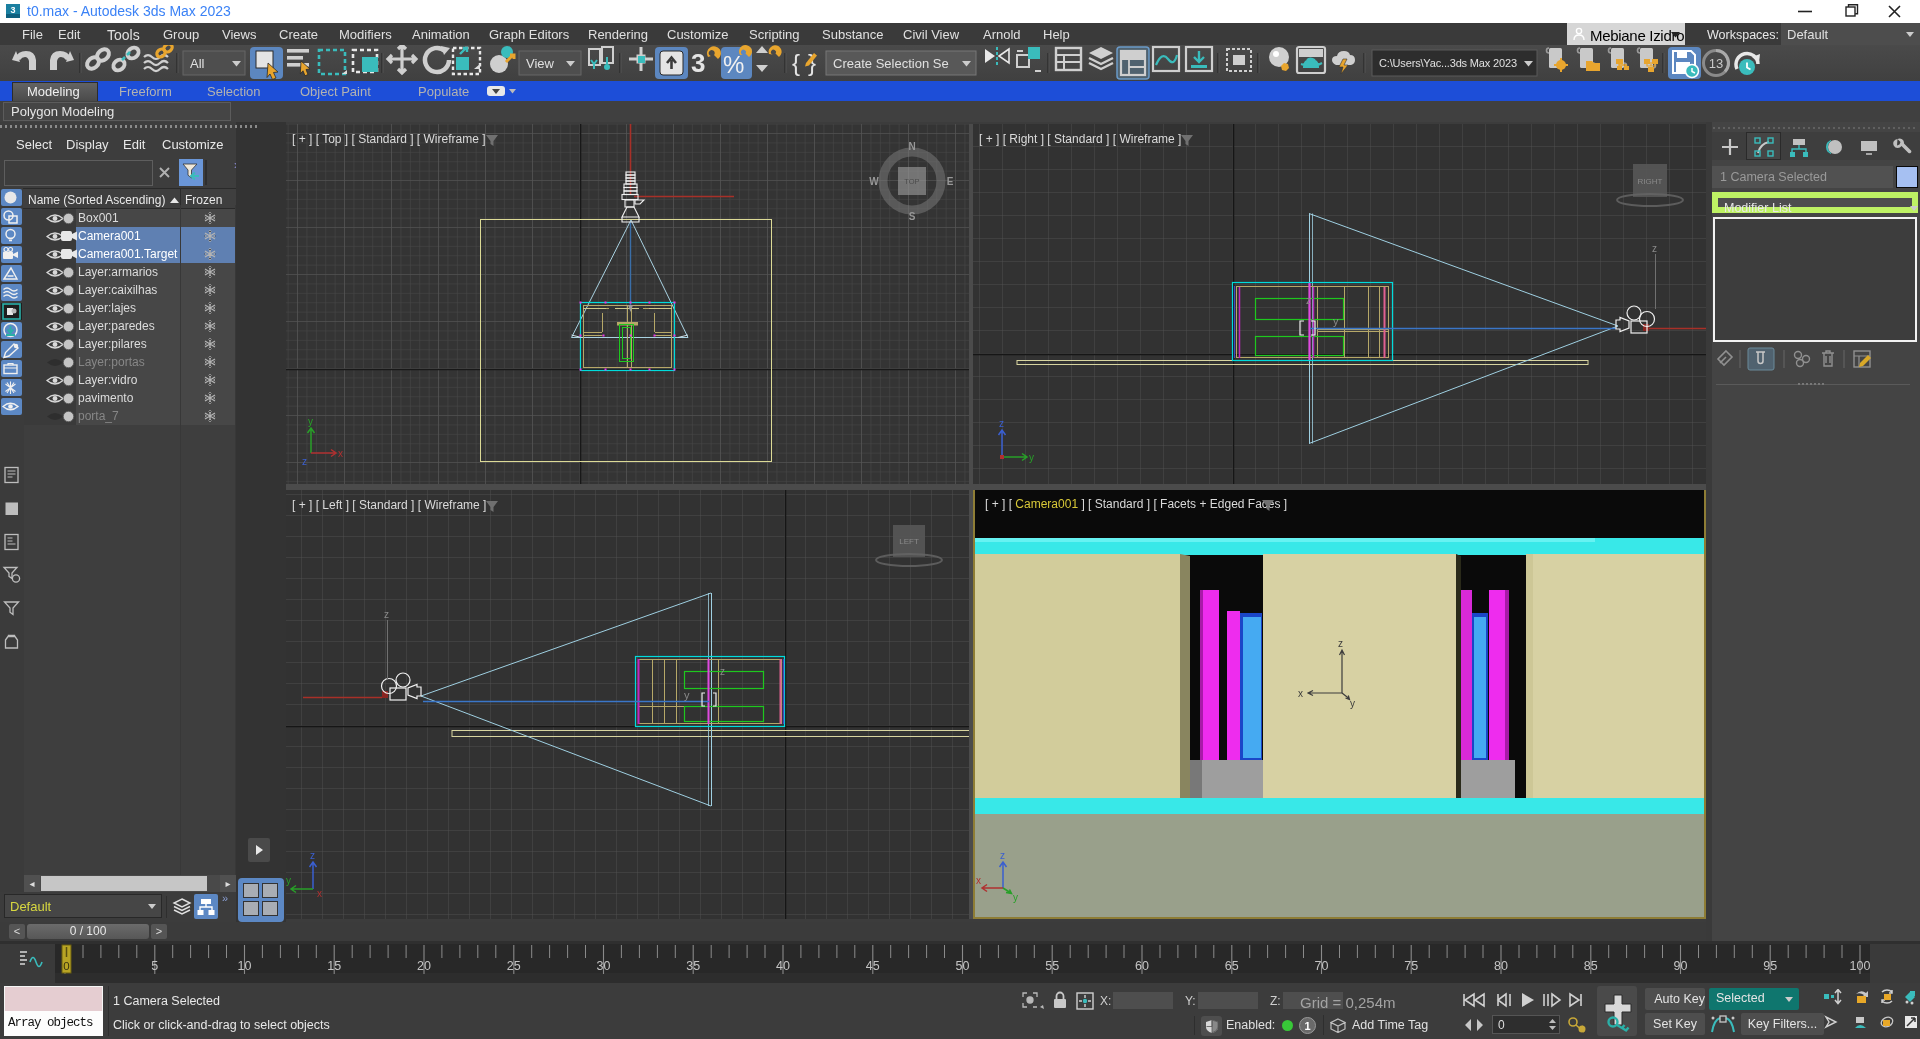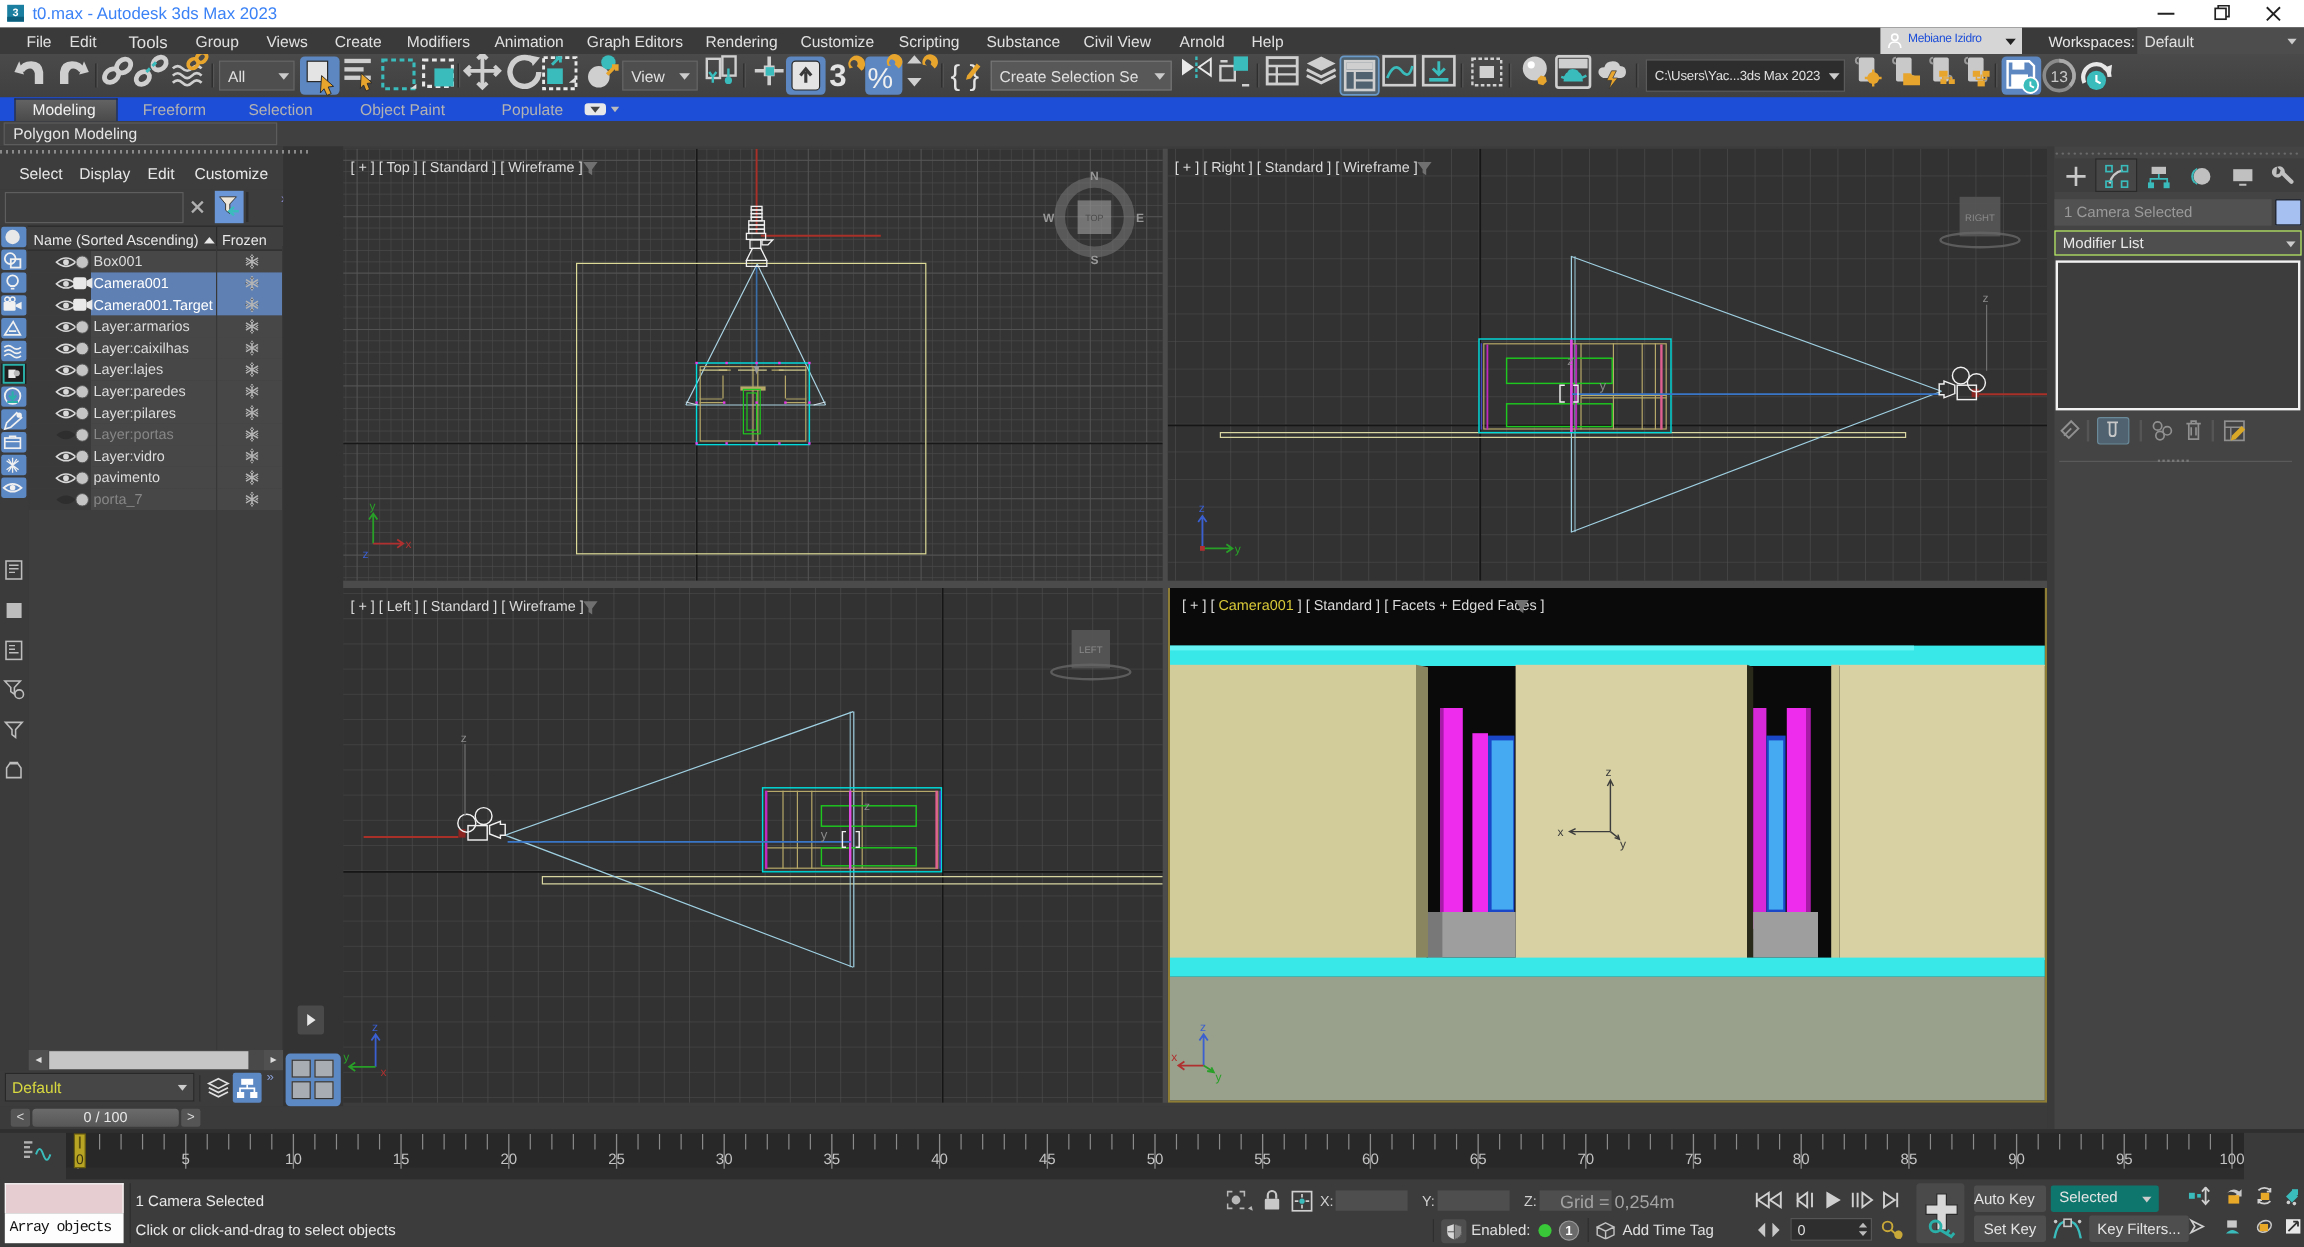--- a/index.html
+++ b/index.html
@@ -43,21 +43,21 @@
   <div class="tx" style="left:749px;top:4px;font-size:13px">Scripting</div>
   <div class="tx" style="left:822px;top:4px;font-size:13px">Substance</div>
   <div class="tx" style="left:903px;top:4px;font-size:13px">Civil View</div>
   <div class="tx" style="left:983px;top:4px;font-size:13px">Arnold</div>
   <div class="tx" style="left:1043px;top:4px;font-size:13px">Help</div>
   <div class="abs" style="left:1567px;top:0;width:118px;height:22px;background:#d6d6d6">
     <svg class="abs" style="left:4px;top:3px" width="16" height="16" viewBox="0 0 16 16">
       <circle cx="8" cy="5" r="2.6" fill="none" stroke="#fff" stroke-width="1.4"></circle>
       <path d="M3 14 c0-3.5 2.2-5 5-5 s5 1.5 5 5" fill="none" stroke="#fff" stroke-width="1.4"></path>
     </svg>
-    <div class="tx" style="left:23px;top:4px;font-size:10px;color:#1d4ed8;letter-spacing:-0.3px">Mebiane Izidro</div>
+    <div class="tx" style="left:23px;top:4px;font-size:15px;color:#000000;letter-spacing:-0.3px">Mebiane Izidro</div>
     <svg class="abs" style="left:104px;top:9px" width="10" height="6">
         <path d="M0 0 h9 l-4.5 5.5z" fill="#222"></path>
       </svg>
   </div>
   <div class="tx" style="left:1707px;top:5px;font-size:12.5px;color:#e8e8e8">Workspaces:</div>
   <div class="abs" style="left:1781px;top:0;width:139px;height:22px;background:#4d4d4d">
     <div class="tx" style="left:6px;top:4px;font-size:13px">Default</div>
     <svg class="abs" style="left:125px;top:9px" width="10" height="6">
         <path d="M0 0 h8 l-4 5z" fill="#ccc"></path>
       </svg>
@@ -1065,21 +1065,21 @@
     <svg class="abs" style="left:180px;top:5px" width="20" height="20" viewBox="0 0 20 20">
       <path d="M5.5 2 a4.5 4.5 0 1 0 4 7 l7 7 a1.8 1.8 0 0 0 2.5 -2.5 l-7 -7 a4.5 4.5 0 0 0 -6.5 -4.5 l3 3 l-1 2.5 l-2.5 1z" fill="#c0c0c0"></path>
     </svg>
   </div>
 
   <div class="abs" style="left:6px;top:44px;width:181px;height:22px;background:#515151">
     <div class="tx" style="left:8px;top:4px;font-size:12.5px;color:#9a9a9a">1 Camera Selected</div>
   </div>
   <div class="abs" style="left:190px;top:44px;width:22px;height:22px;background:#a6c0f2;border:1.5px solid #0a0a0a"></div>
 
-  <div class="abs" style="left:6px;top:70px;width:206px;height:21px;background:#4e4e4e;border:1px solid #bef264">
+  <div class="abs" style="left:6px;top:70px;width:206px;height:21px;background:#4e4e4e;border:6px solid #bef264">
     <div class="tx" style="left:6px;top:3px;font-size:12.5px;color:#e8e8e8">Modifier List</div>
     <svg class="abs" style="left:192px;top:8px" width="10" height="6">
         <path d="M0 0 h8 l-4 5z" fill="#ccc"></path>
       </svg>
   </div>
 
   <div class="abs" style="left:7px;top:95px;width:204px;height:125px;background:#3d3d3d;border:2px solid #f2f2f2"></div>
 
   <svg class="abs" style="left:8px;top:225px" width="200" height="24" viewBox="0 0 200 24">
     <path d="M6 16 l6 -6 M12 4 l6 6 -8 8 -6 -6z" stroke="#909090" stroke-width="1.6" fill="none"></path>
@@ -1340,21 +1340,21 @@
 
   <div class="abs" style="left:1597px;top:3px;width:40px;height:50px;background:#4a4a4a;border-radius:3px">
     <svg class="abs" style="left:4px;top:5px" width="34" height="42" viewBox="0 0 34 42">
       <path d="M13 4 h8 v9 h9 v8 h-9 v13 h-8 v-13 h-9 v-8 h9z" fill="#d8d8d8" stroke="#2a2a2a" stroke-width="1"></path>
       <g stroke="#2ab0a8" stroke-width="2.4" fill="none">
           <circle cx="12" cy="31" r="4.5"></circle>
           <path d="M16 34 l10 6 M21 37 l2.5 -3 M25 39.5 l2.5 -3"></path>
         </g>
     </svg>
   </div>
-  <div class="abs" style="left:1645px;top:5px;width:60px;height:22px;background:#4e4e4e;border-radius:2px;font-size:12.5px;color:#e4e4e4;text-align:left;line-height:22px">Auto Key</div>
+  <div class="abs" style="left:1645px;top:5px;width:60px;height:22px;background:#4e4e4e;border-radius:2px;font-size:12.5px;color:#e4e4e4;text-align:right;line-height:22px">Auto Key</div>
   <div class="abs" style="left:1645px;top:30px;width:60px;height:22px;background:#4e4e4e;border-radius:2px;font-size:12.5px;color:#e4e4e4;text-align:center;line-height:22px">Set Key</div>
   <div class="abs" style="left:1709px;top:5px;width:90px;height:22px;background:#0f766e;border-radius:2px">
     <div class="tx" style="left:7px;top:3px;font-size:12.5px;color:#e4e4e4">Selected</div>
     <svg class="abs" style="left:76px;top:9px" width="10" height="6">
         <path d="M0 0 h8 l-4 5z" fill="#ccc"></path>
       </svg>
   </div>
   <svg class="abs" style="left:1710px;top:31px" width="26" height="21" viewBox="0 0 26 21">
     <path d="M2 18 q2 -12 8 -14 M24 18 q-2 -12 -8 -14" fill="none" stroke="#3abcbc" stroke-width="2"></path>
     <rect x="10" y="2" width="6" height="6" fill="none" stroke="#c8c8c8" stroke-width="1.3"></rect>

